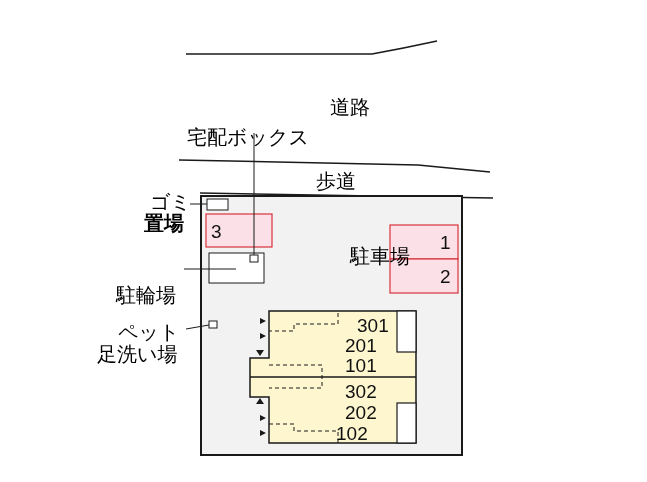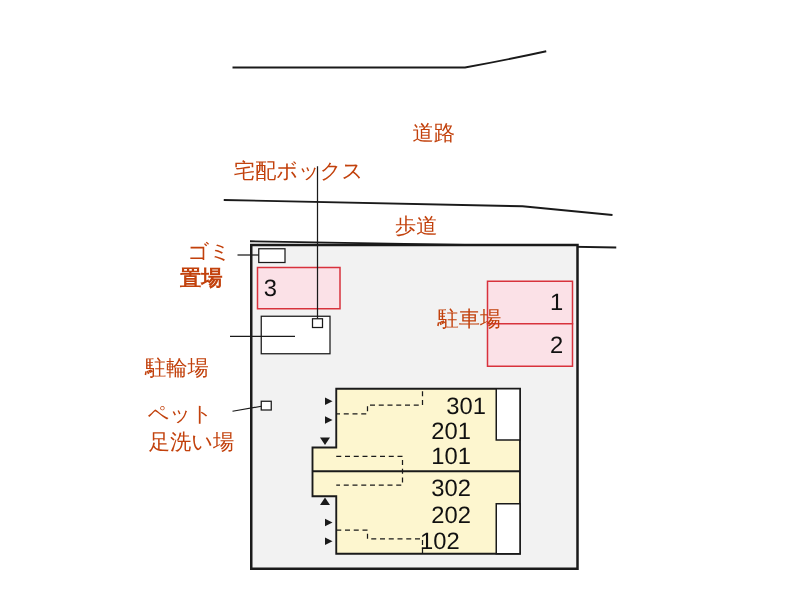--- a/index.html
+++ b/index.html
@@ -1,19 +1,19 @@
 <!DOCTYPE html>
 <html><head>
 <meta charset="utf-8">
 <style>
   html, body { margin:0; padding:0; background:#ffffff; }
   body { width:647px; height:482px; position:relative; overflow:hidden;
          font-family:"DejaVu Sans", sans-serif; color:#1a1a1a; }
   svg.map { position:absolute; left:0; top:0; }
-  .lbl { position:absolute; font-size:17px; line-height:20px; white-space:nowrap; color:#c2410c; }
+  .lbl { position:absolute; font-size:20px; line-height:20px; white-space:nowrap; color:#000000; }
   .num { position:absolute; font-family:"Liberation Sans", sans-serif; font-size:19px; line-height:19px; color:#111; }
 </style>
 </head>
 <body>
 
 <svg class="map" width="647" height="482" viewBox="0 0 647 482">
 
   <path d="M186 54 L372 54 Q405 48 437 41" fill="none" stroke="#1a1a1a" stroke-width="1.5"></path>
 
   <path d="M179 160 L418 165 L490 172" fill="none" stroke="#1a1a1a" stroke-width="1.5"></path>
@@ -61,21 +61,21 @@
 </svg>
 
 <div class="lbl" style="left:330px;top:97px;">道路</div>
 <div class="lbl" style="left:187px;top:127px;">宅配ボックス</div>
 <div class="lbl" style="left:316px;top:171px;">歩道</div>
 <div class="lbl" style="left:150px;top:192px;">ゴミ</div>
 <div class="lbl" style="left:144px;top:213px;font-weight:bold;">置場</div>
 <div class="lbl" style="left:116px;top:260px;margin-top:25px;">駐輪場</div>
 <div class="lbl" style="left:306px;top:246px;margin-left:44px;">駐車場</div>
 <div class="lbl" style="left:118px;top:322px;">ペット</div>
-<div class="lbl" style="left:119px;top:344px;font-family:Liberation Serif, serif;">足洗い場</div>
+<div class="lbl" style="left:97px;top:344px;">足洗い場</div>
 
 <div class="num" style="left:440px;top:233px;">1</div>
 <div class="num" style="left:440px;top:267px;">2</div>
 <div class="num" style="left:211px;top:222px;">3</div>
 
 <div class="num" style="left:345px;top:316px;margin-left:12px;">301</div>
 <div class="num" style="left:345px;top:336px;">201</div>
 <div class="num" style="left:345px;top:356px;text-align:right;">101</div>
 <div class="num" style="left:345px;top:382px;">302</div>
 <div class="num" style="left:345px;top:403px;">202</div>

